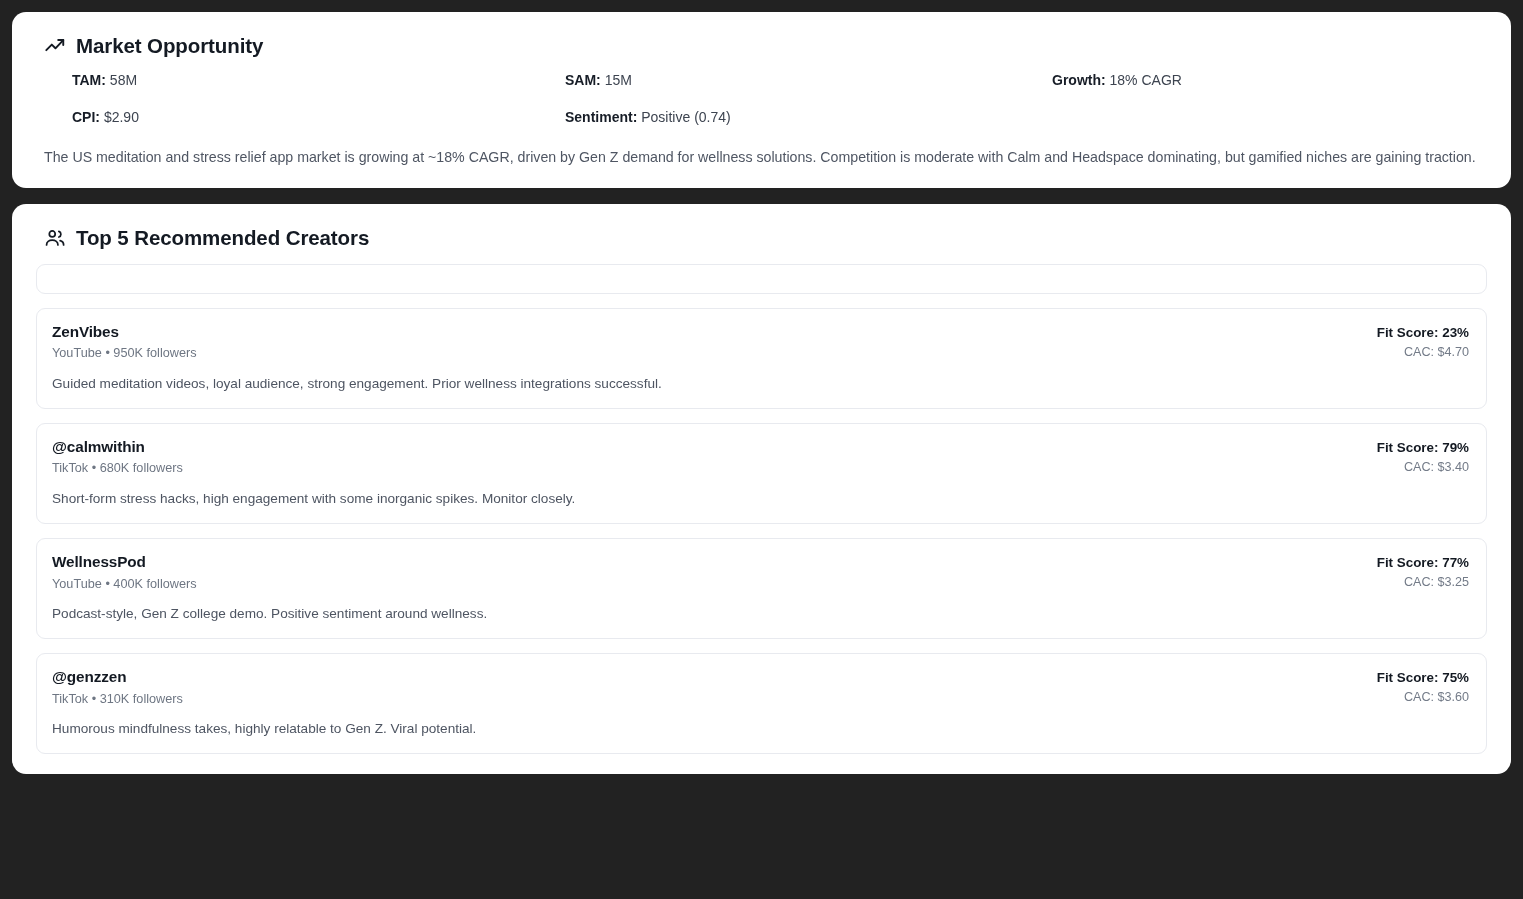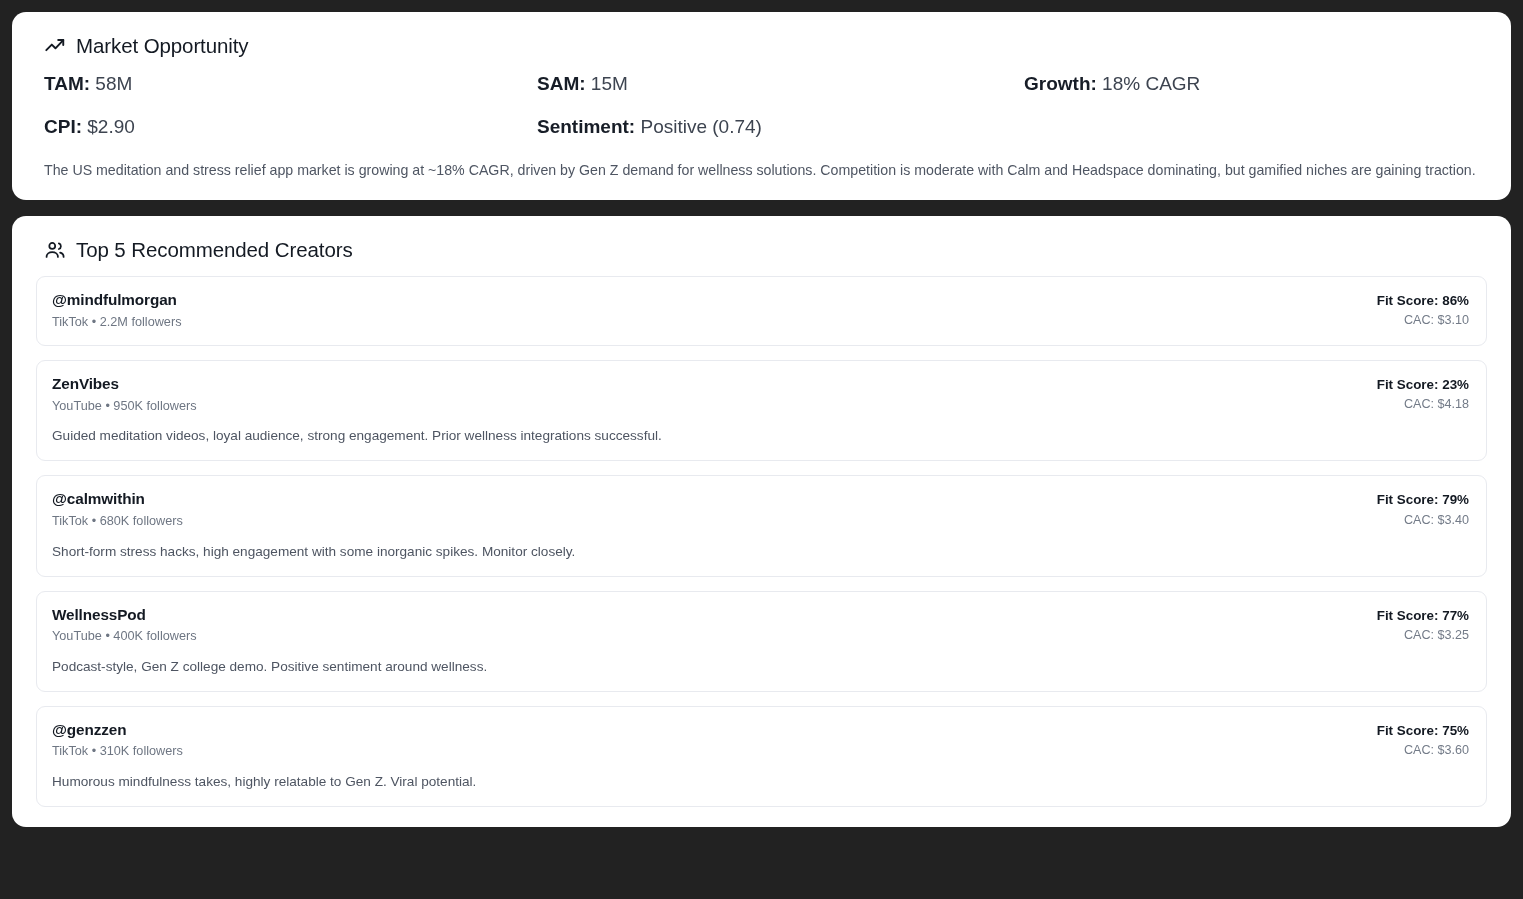--- a/index.html
+++ b/index.html
@@ -27,21 +27,21 @@
     margin-bottom: 16px;
   }
   .panel-header {
     display: flex;
     align-items: center;
     gap: 10px;
     margin: 4px 0 14px 10px;
   }
   .panel-title {
     font-size: 20.5px;
-    font-weight: 400;
+    font-weight: 700;
     color: #141a23;
     letter-spacing: -0.1px;
   }
   .panel-icon {
     display: inline-flex;
     align-items: center;
     justify-content: center;
     width: 22px;
     height: 22px;
     color: #141a23;
@@ -50,24 +50,25 @@
   .panel-icon svg { display: block; }
 
   
   .metrics {
     display: grid;
     grid-template-columns: 493px 487px 1fr;
     row-gap: 19px;
     margin: 0 0 0 10px;
   }
   .metric {
-    font-size: 19px;
+    font-size: 14px;
     color: #3c4250;
     line-height: 1.25;
     white-space: nowrap;
+    margin-left: 28px;
   }
   .metric .k {
     font-weight: 700;
     color: #171d27;
   }
   .metric .v {
     font-weight: 400;
     color: #3d4450;
   }
   .summary {
@@ -187,41 +188,31 @@
           <path d="M16.2 4.8a3.2 3.2 0 0 1 0 6.1"></path>
           <path d="M17.6 14.8c2.3.5 3.8 2.2 3.8 4.7"></path>
         </svg>
       </span>
       <span class="panel-title">Top 5 Recommended Creators</span>
     </div>
 
     <div class="creator-list">
 
       <article class="creator-card">
-        <div class="creator-top">
-          <div class="creator-ident">
-            <div class="creator-handle">@mindfulmorgan</div>
-            <div class="creator-meta">TikTok • 2.2M followers</div>
-          </div>
-          <div class="creator-scores">
-            <div class="fit-score">Fit Score: 86%</div>
-            <div class="cac">CAC: $3.10</div>
-          </div>
-        </div>
       </article>
 
       <article class="creator-card">
         <div class="creator-top">
           <div class="creator-ident">
             <div class="creator-handle">ZenVibes</div>
             <div class="creator-meta">YouTube • 950K followers</div>
           </div>
           <div class="creator-scores">
             <div class="fit-score">Fit Score: 23%</div>
-            <div class="cac">CAC: $4.18</div>
+            <div class="cac">CAC: $4.70</div>
           </div>
         </div>
         <div class="creator-notes">Guided meditation videos, loyal audience, strong engagement. Prior wellness integrations successful.</div>
       </article>
 
       <article class="creator-card">
         <div class="creator-top">
           <div class="creator-ident">
             <div class="creator-handle">@calmwithin</div>
             <div class="creator-meta">TikTok • 680K followers</div>

